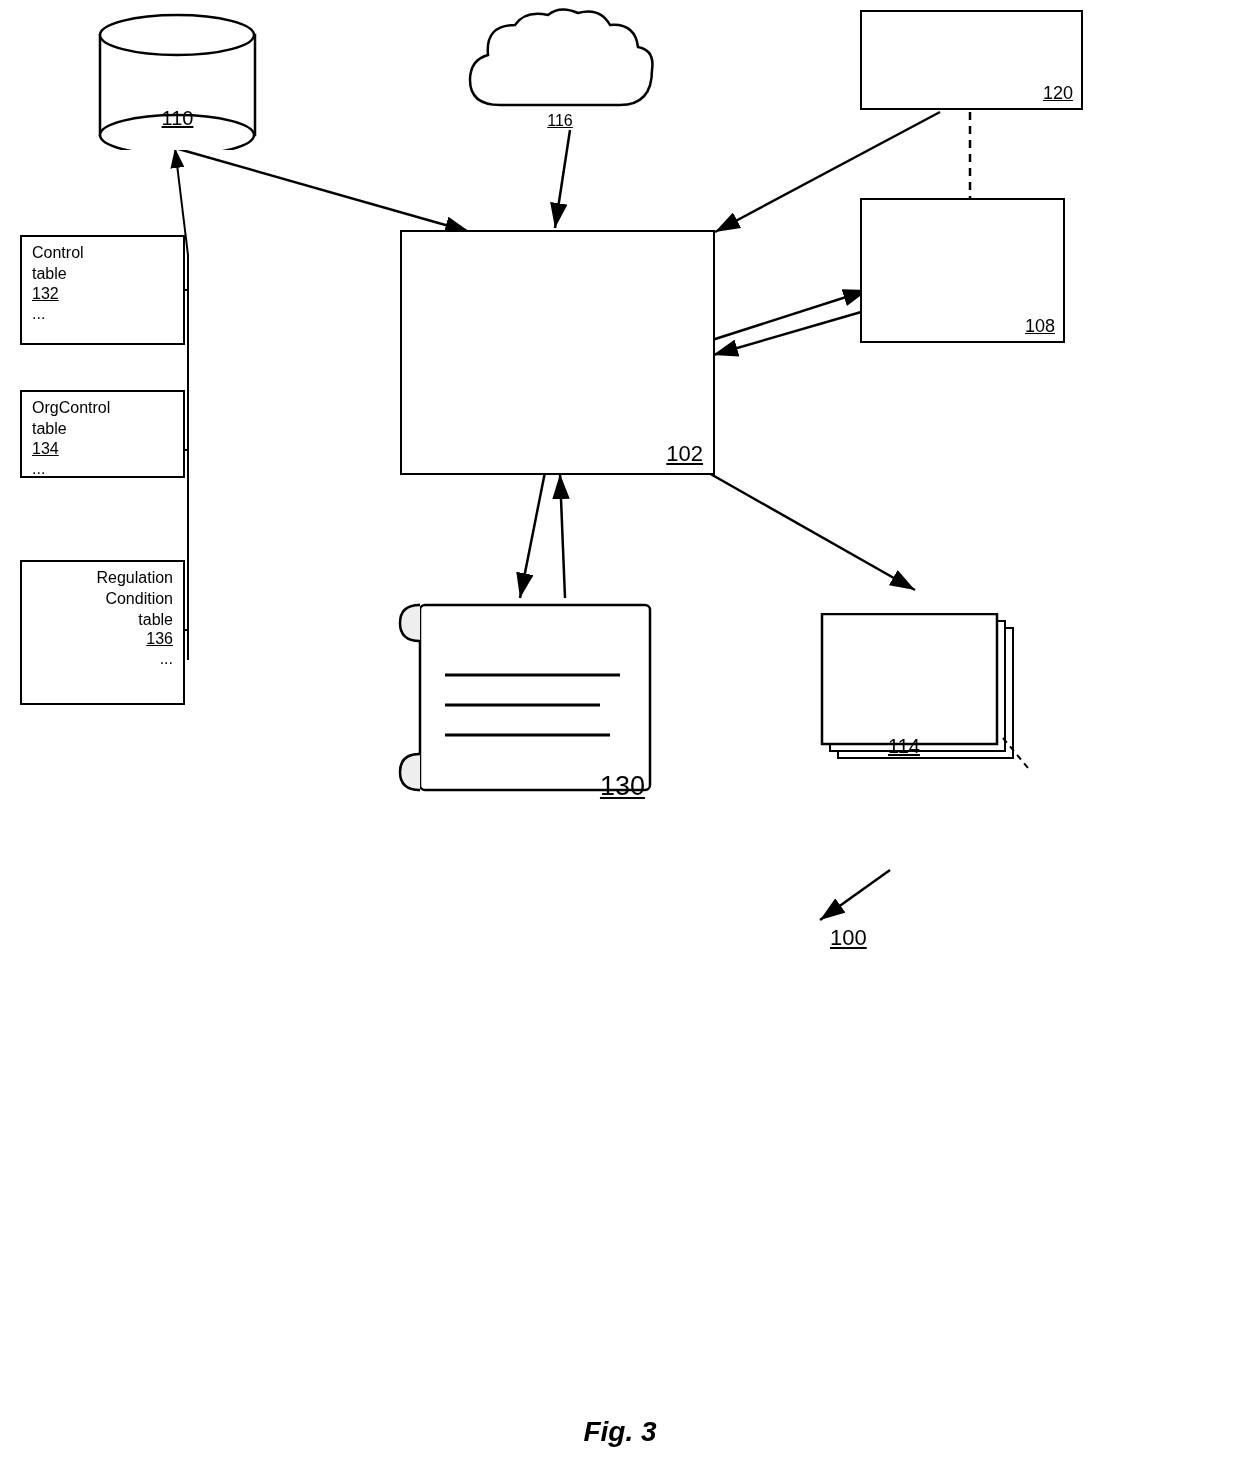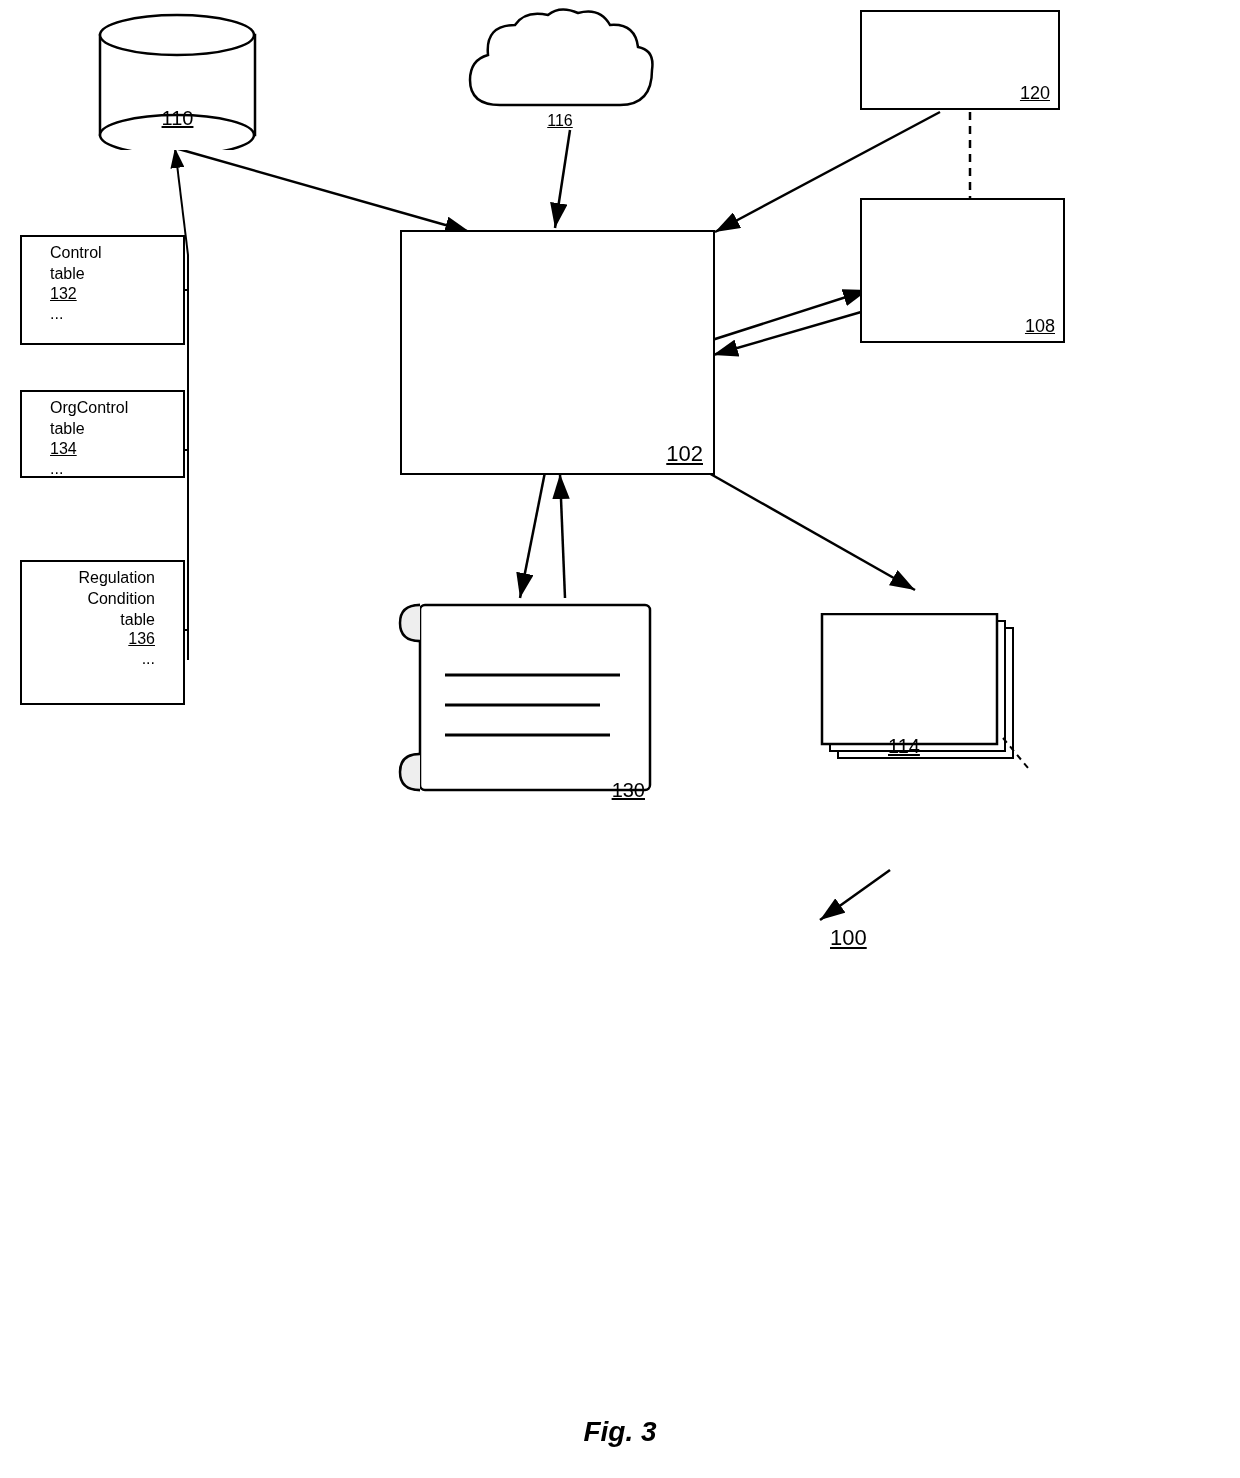--- a/index.html
+++ b/index.html
@@ -43,21 +43,21 @@
       font-size: 18px;
       color: #000;
       text-decoration: underline;
     }
 
     
     .table-group-box {
       position: absolute;
       border: 2.5px solid #000;
       background: #fff;
-      padding: 6px 28px;
+      padding: 6px 10px;
     }
 
     .table-group-label {
       font-size: 16px;
       line-height: 1.3;
     }
 
     .table-group-ref {
       font-size: 16px;
       text-decoration: underline;
@@ -132,21 +132,21 @@
     <span style="position:absolute; bottom:20px; left:50%; transform:translateX(-50%); font-size:20px; text-decoration:underline;">110</span>
   </div>
 
   <div style="position:absolute; left:460px; top:5px; width:200px; height:130px;">
     <svg width="200" height="130" viewBox="0 0 200 130">
       <path d="M40,100 Q10,100 10,75 Q10,55 28,50 Q25,20 55,20 Q65,5 88,10 Q100,0 118,8 Q140,2 150,20 Q175,18 178,42 Q195,45 192,65 Q192,100 160,100 Z" fill="white" stroke="#000" stroke-width="2.5"></path>
     </svg>
     <span style="position:absolute; bottom:5px; left:50%; transform:translateX(-50%); font-size:16px; text-decoration:underline;">116</span>
   </div>
 
-  <div class="box" style="left:860px; top:10px; width:200px; height:100px;padding-left:12px;">
+  <div class="box" style="left:860px; top:10px; width:223px; height:100px;padding-left:12px;">
     <span class="box-label" style="bottom:4px; right:8px;">120</span>
   </div>
 
   <div class="box" style="left:400px; top:230px; width:315px; height:245px;">
     <span class="box-label" style="bottom:6px; right:10px; font-size:22px;">102</span>
   </div>
 
   <div class="box" style="left:860px; top:198px; width:205px; height:145px;">
     <span class="box-label" style="bottom:4px; right:8px;margin-left:48px;">108</span>
   </div>
@@ -177,21 +177,21 @@
       <path d="M30,10 Q15,10 15,28 Q15,46 30,46" fill="white" stroke="#000" stroke-width="2.5"></path>
       <path d="M30,46 Q10,46 10,28 Q10,10 30,10" fill="#eee" stroke="#000" stroke-width="2.5"></path>
 
       <path d="M30,195 Q15,195 15,177 Q15,159 30,159" fill="white" stroke="#000" stroke-width="2.5"></path>
       <path d="M30,159 Q10,159 10,177 Q10,195 30,195" fill="#eee" stroke="#000" stroke-width="2.5"></path>
 
       <line x1="55" y1="80" x2="230" y2="80" stroke="#000" stroke-width="3"></line>
       <line x1="55" y1="110" x2="210" y2="110" stroke="#000" stroke-width="3"></line>
       <line x1="55" y1="140" x2="220" y2="140" stroke="#000" stroke-width="3"></line>
     </svg>
-    <span style="position:absolute; bottom:8px; right:20px; font-size:20px; text-decoration:underline;">130</span>
+    <span style="position:absolute; bottom:8px; right:20px; font-size:27px; text-decoration:underline;">130</span>
   </div>
 
   <div style="position:absolute; left:818px; top:585px; width:215px; height:165px;margin-top:28px;">
     <svg width="215" height="165" viewBox="0 0 215 165">
 
       <rect x="20" y="15" width="175" height="130" fill="white" stroke="#000" stroke-width="2"></rect>
       <rect x="12" y="8" width="175" height="130" fill="white" stroke="#000" stroke-width="2"></rect>
 
       <rect x="4" y="1" width="175" height="130" fill="white" stroke="#000" stroke-width="2.5"></rect>
 

